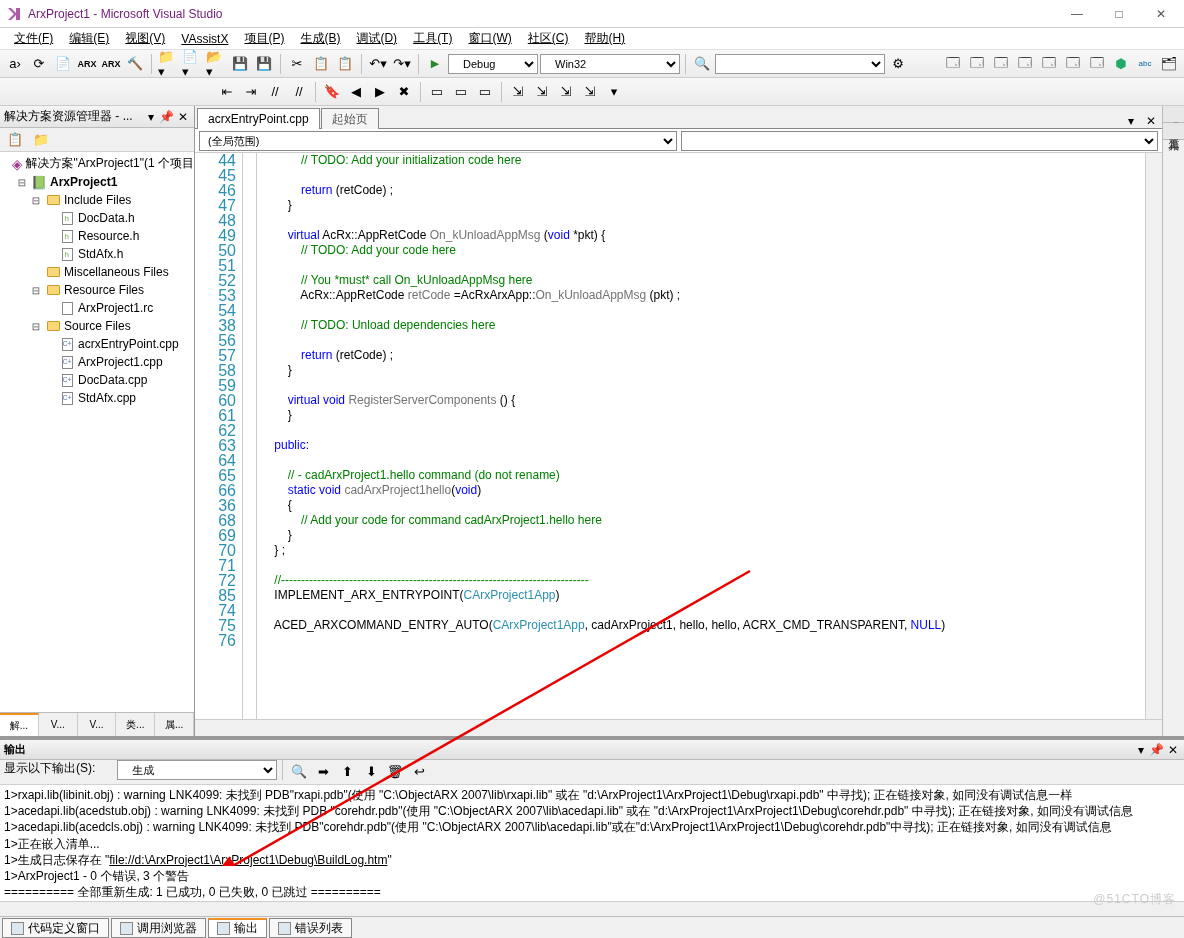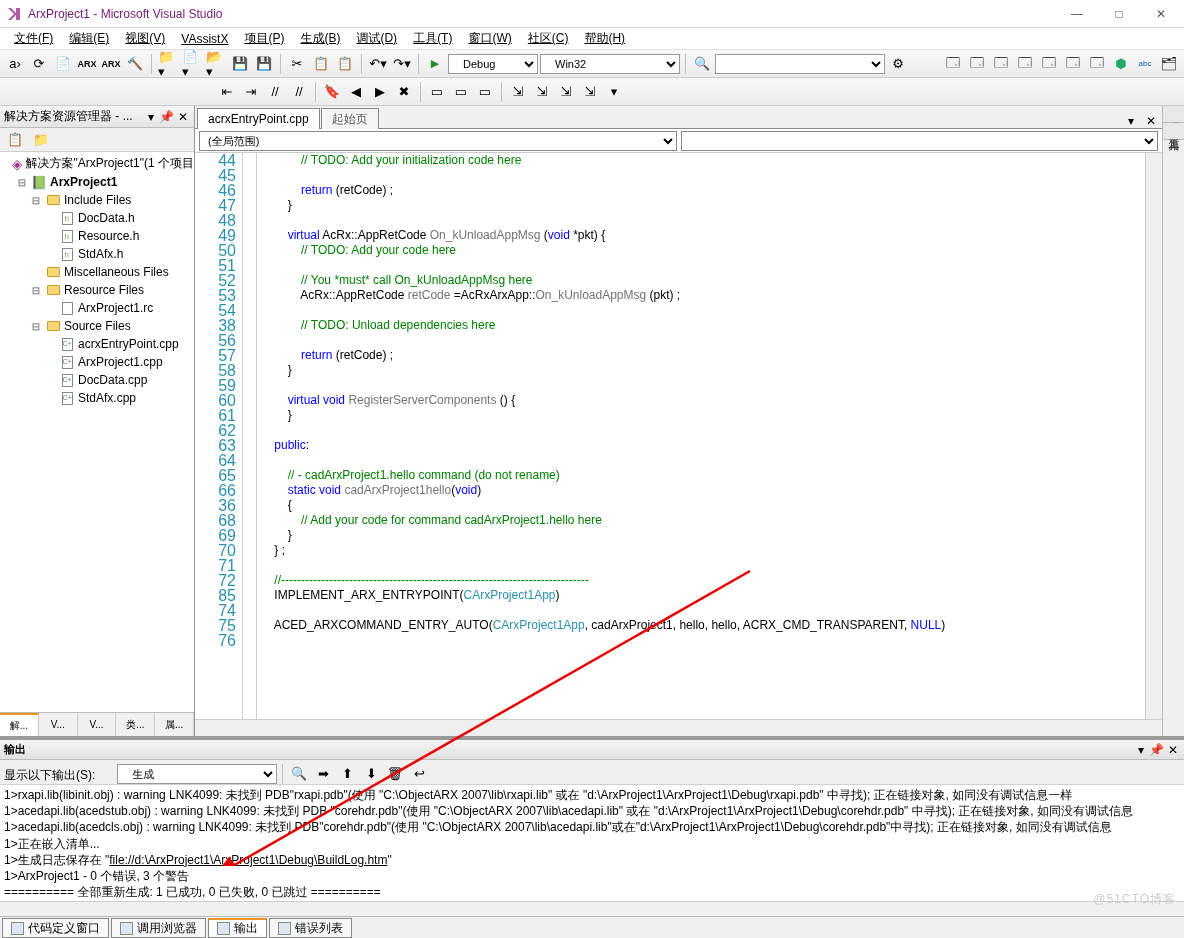--- a/index.html
+++ b/index.html
@@ -67,21 +67,21 @@
 .c-comment { color: #008000; }
 .c-kw { color: #0000ff; }
 .c-type { color: #2b91af; }
 .c-func { color: #737373; }
 .code-scroll { width: 17px; background: #f0f0f0; border-left:1px solid #ccc;}
 
 
 .output-panel { height: 180px; display: flex; flex-direction: column; border-top: 4px solid #999; }
 .out-hdr { height: 20px; background: linear-gradient(#f5f5f5,#e0e0e0); border-bottom: 1px solid #bbb; display:flex; align-items:center; padding:0 4px;}
 .out-hdr .t { flex:1; font-weight:bold; font-size:11px;}
-.out-toolbar { height: 25px; background: #f0f0f0; border-bottom:1px solid #d0d0d0; display:flex; align-items:flex-end; padding:0 4px; gap:2px; }
+.out-toolbar { height: 25px; background: #f0f0f0; border-bottom:1px solid #d0d0d0; display:flex; align-items:flex-start; padding:0 4px; gap:2px; }
 .out-body { flex:1; overflow:auto; background:#fff; font-family: Consolas,"Courier New",monospace; font-size:12px; padding:2px 4px; white-space:pre; line-height:1.35;}
 .out-body a { color:#000; text-decoration: underline;}
 
 
 .bottom-tabs { height: 22px; background:#f0f0f0; border-top:1px solid #bbb; display:flex; align-items:flex-end; }
 .bottom-tab { height:20px; padding:0 8px; display:flex; align-items:center; gap:4px; border:1px solid #888; margin-left:2px; cursor:pointer; background:#f8f8f8; font-size:11px;}
 .bottom-tab.active { background:#fff; border-top:2px solid #f09020;}
 .bt-ico { width:13px; height:13px; border:1px solid #888; background:#dde7f0;}
 
 

